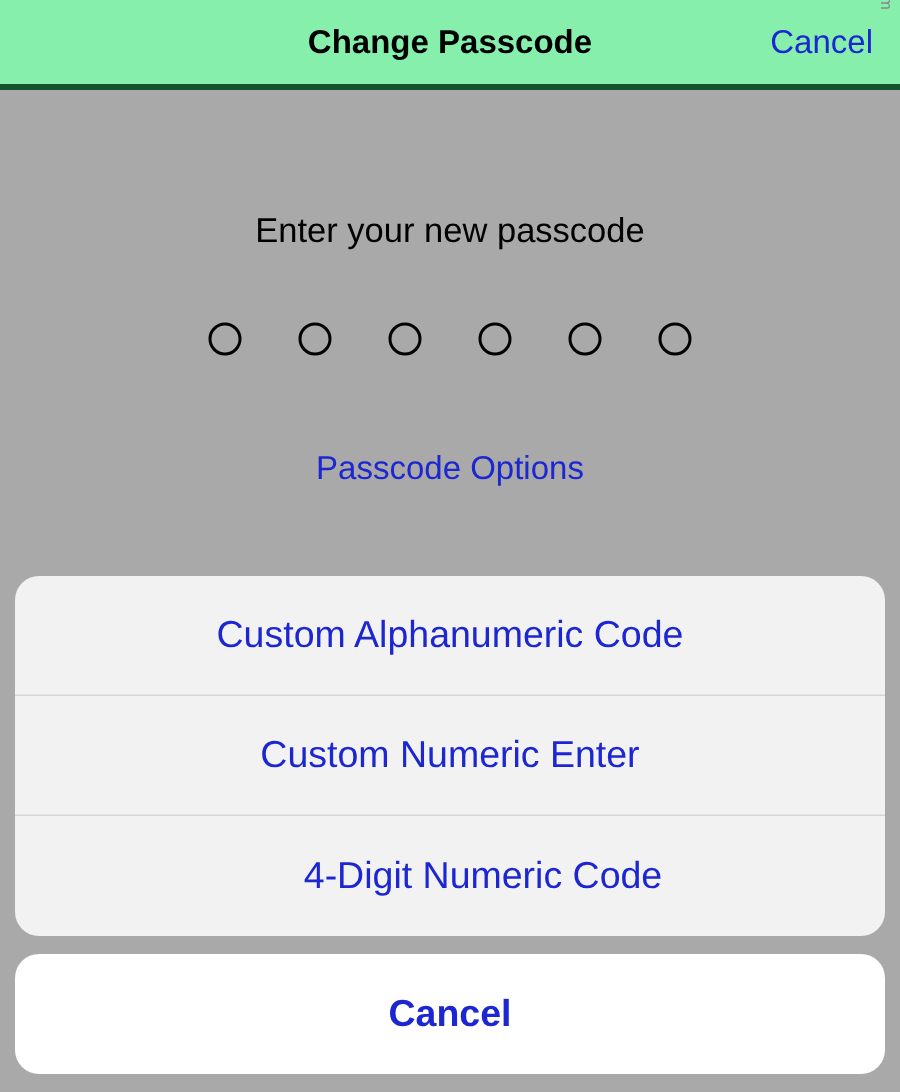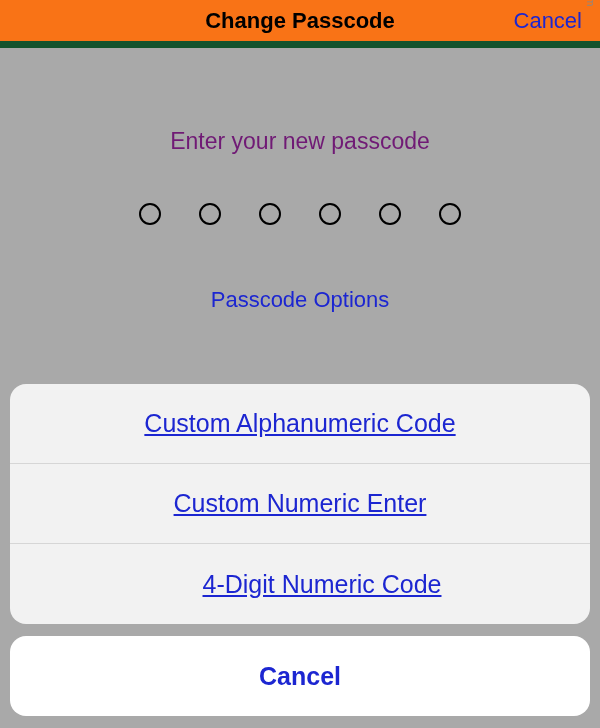--- a/index.html
+++ b/index.html
@@ -9,23 +9,23 @@
       font-family: -apple-system, BlinkMacSystemFont, "Helvetica Neue", Helvetica, Arial, sans-serif;
     }
     body {
       width: 600px;
       height: 728px;
       background: #a9a9a9;
       position: relative;
       overflow: hidden;
     }
     .navbar {
-      background: #f97316;
-      height: 48px;
-      border-bottom: 7px solid #14532d;
+      background: #86efac;
+      height: 60px;
+      border-bottom: 4px solid #14532d;
       display: flex;
       align-items: center;
       justify-content: center;
       position: relative;
     }
     .navbar-title {
       font-size: 22px;
       font-weight: 700;
       color: #000;
     }
@@ -35,21 +35,21 @@
       color: #1c26d1;
       font-size: 22px;
       font-weight: 400;
     }
     .content {
       padding-top: 80px;
       text-align: center;
     }
     .prompt {
       font-size: 23px;
-      color: #701a75;
+      color: #000000;
       margin-bottom: 48px;
     }
     .dots {
       display: flex;
       justify-content: center;
       gap: 38px;
     }
     .dot {
       width: 22px;
       height: 22px;
@@ -75,21 +75,20 @@
     }
     .sheet-option {
       height: 80px;
       display: flex;
       align-items: center;
       justify-content: center;
       color: #1c26d1;
       font-size: 25px;
       font-weight: 400;
       border-bottom: 1px solid #d6d6d6;
-      text-decoration: underline;
     }
     .sheet-option:last-child {
       border-bottom: none;
       margin-left: 44px;
     }
     .sheet-cancel {
       margin-top: 12px;
       background: #fff;
       border-radius: 16px;
       height: 80px;

